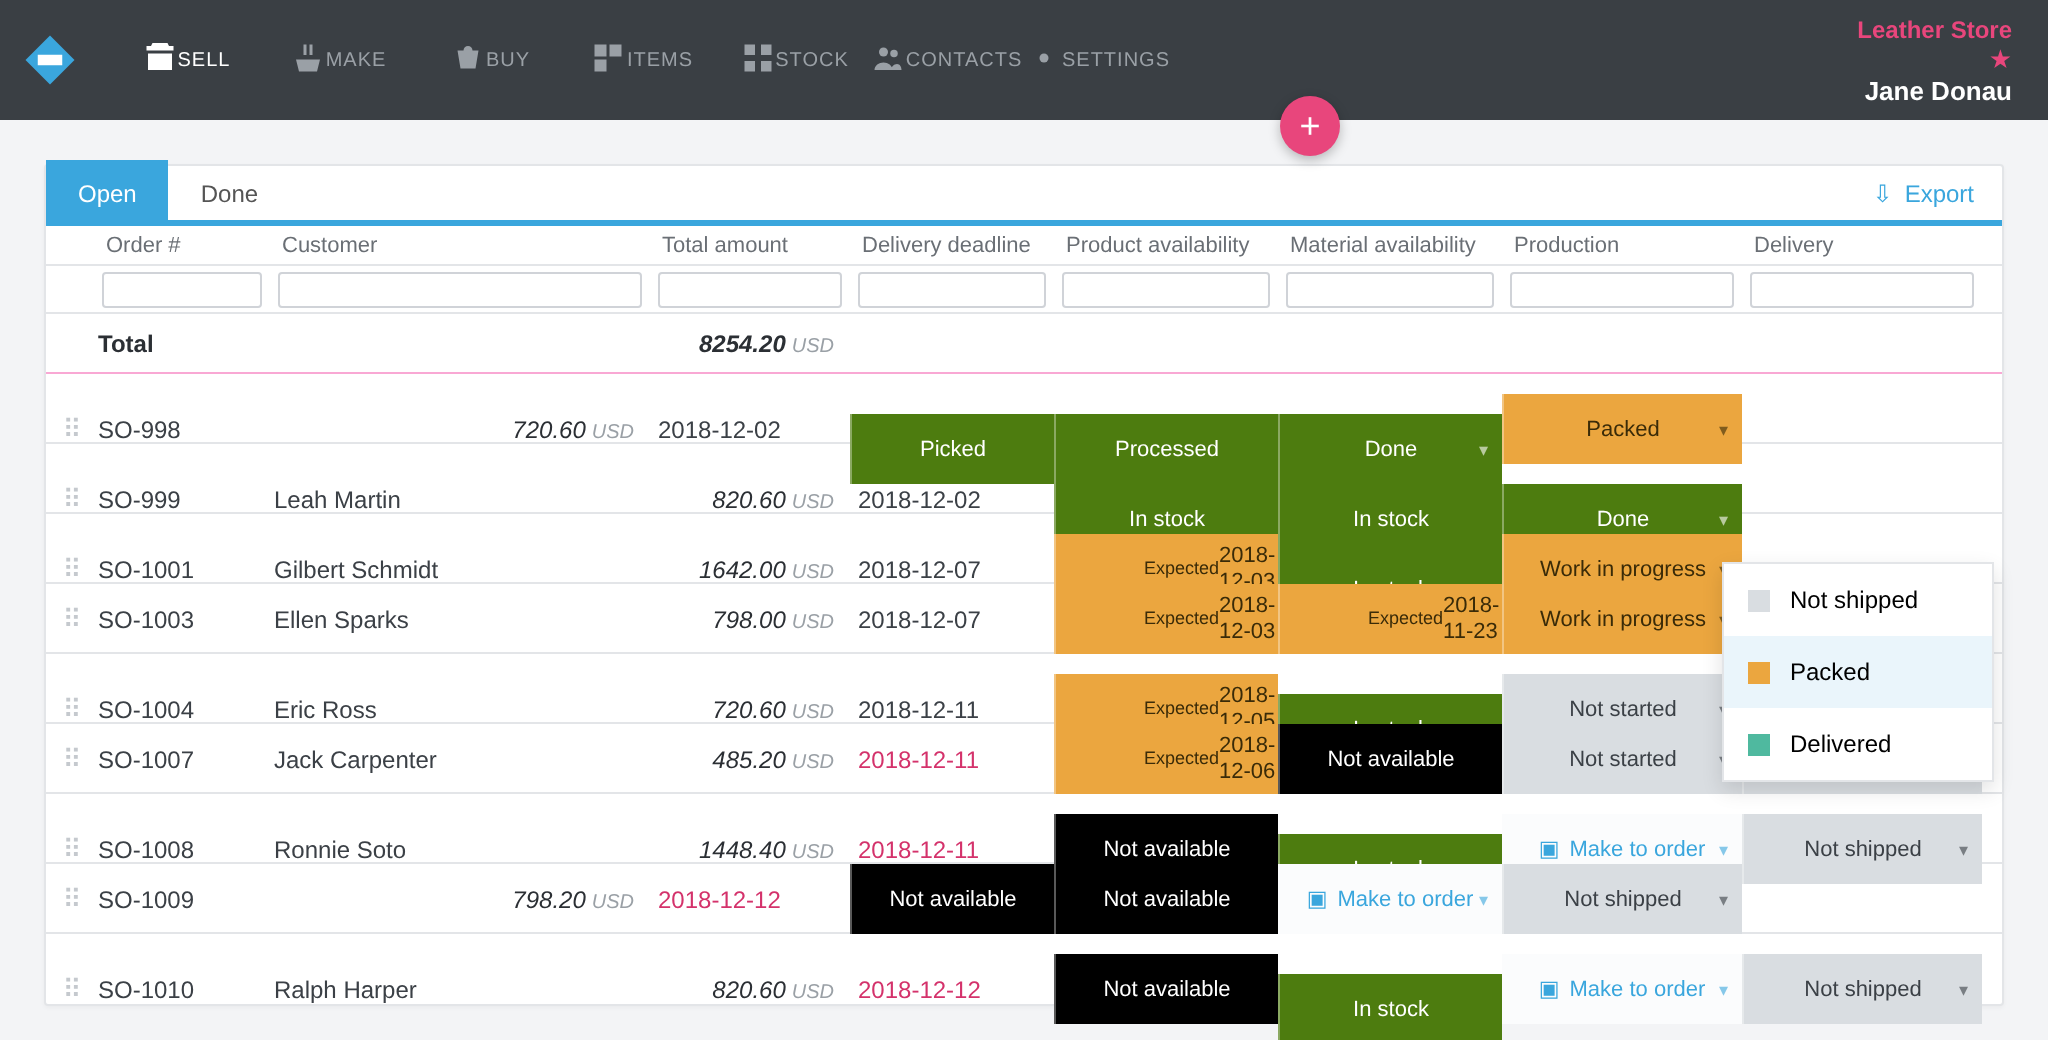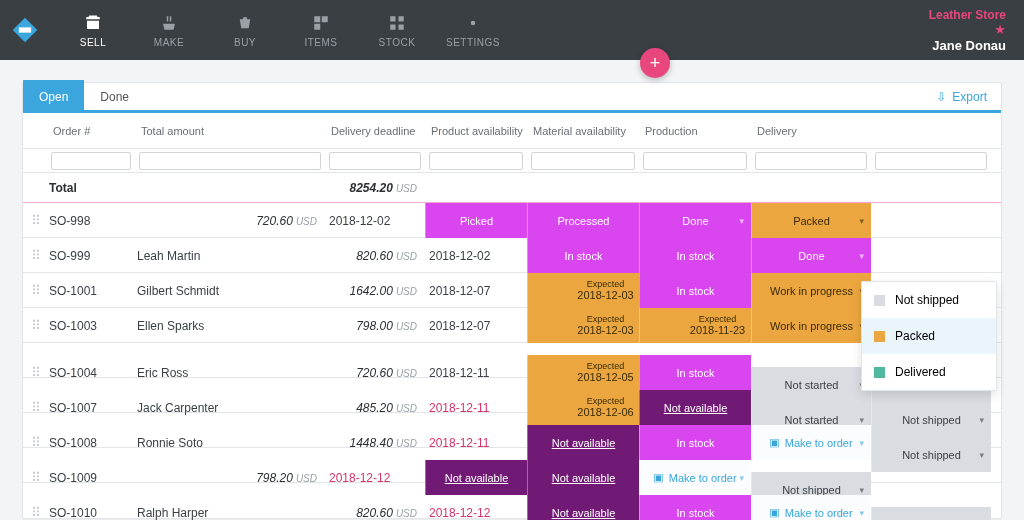--- a/index.html
+++ b/index.html
@@ -1,58 +1,58 @@
 <!DOCTYPE html>
 <html><head>
 <meta charset="utf-8">
 <style>
   *{box-sizing:border-box;margin:0;padding:0;font-family:-apple-system,BlinkMacSystemFont,"Segoe UI",Arial,sans-serif;}
   body{background:#f3f4f6;width:1024px;height:520px;overflow:hidden;}
   .topbar{background:#3a3f44;height:60px;display:flex;align-items:center;padding:0 10px;position:relative;}
   .logo{width:30px;height:30px;display:flex;align-items:center;justify-content:center;margin-right:15px;}
   .logo svg{width:28px;height:28px;}
   .nav{display:flex;}
-  .nav-item{display:flex;flex-direction:column;align-items:center;justify-content:center;width:76px;height:60px;color:#9aa0a6;cursor:pointer;font-size:10px;}
+  .nav-item{display:flex;flex-direction:row;align-items:center;justify-content:center;width:76px;height:60px;color:#9aa0a6;cursor:pointer;font-size:10px;}
   .nav-item.active{color:#fff;}
   .nav-item .icon{height:22px;display:flex;align-items:center;justify-content:center;margin-bottom:3px;}
   .nav-item .icon svg{width:18px;height:18px;fill:currentColor;}
   .nav-item span{letter-spacing:.5px;}
   .user-block{position:absolute;right:18px;top:8px;text-align:right;line-height:1.2;}
   .store-name{color:#e8467c;font-size:12px;font-weight:600;}
   .star{color:#e8467c;font-size:13px;}
   .user-name{color:#fff;font-size:13px;font-weight:600;}
   .fab{position:absolute;left:640px;top:48px;width:30px;height:30px;border-radius:50%;background:#e8467c;color:#fff;display:flex;align-items:center;justify-content:center;font-size:18px;font-weight:400;box-shadow:0 2px 6px rgba(0,0,0,.25);cursor:pointer;z-index:10;}
   .sheet{background:#fff;margin:22px 22px 0;border:1px solid #e3e5e8;border-radius:2px;box-shadow:0 1px 2px rgba(0,0,0,.04);position:relative;}
   .tabs-bar{display:flex;align-items:center;border-bottom:3px solid #3aa6dd;height:30px;}
   .tab{height:27px;padding:16px 16px;display:flex;align-items:center;font-size:12px;color:#555;cursor:pointer;border-top:1px solid transparent;}
   .tab.active{background:#3aa6dd;color:#fff;}
   .export{margin-left:auto;margin-right:14px;color:#3aa6dd;font-size:12px;display:flex;align-items:center;gap:6px;cursor:pointer;}
   .grid-head,.grid-filters,.row{display:grid;grid-template-columns:24px 88px 190px 100px 102px 112px 112px 120px 120px;align-items:center;}
-  .grid-head{height:36px;font-size:11px;color:#6a6f75;border-bottom:1px solid #e3e5e8;}
+  .grid-head{height:20px;font-size:11px;color:#6a6f75;border-bottom:1px solid #e3e5e8;}
   .grid-head>div{padding:0 6px;white-space:nowrap;overflow:hidden;}
   .grid-filters{height:24px;border-bottom:1px solid #e3e5e8;}
   .grid-filters input{width:calc(100% - 8px);height:18px;margin:0 4px;border:1px solid #d0d3d8;border-radius:2px;font-size:10px;padding:0 3px;}
   .total-row{display:grid;grid-template-columns:24px 88px 190px 100px 1fr;height:30px;align-items:center;border-bottom:1px solid #f9a8d4;font-size:12px;}
   .total-row .lbl{font-weight:700;color:#2b2f34;padding-left:2px;}
   .amt{text-align:right;padding-right:8px;font-size:12px;color:#2b2f34;font-style:italic;}
   .amt .cur{color:#9aa0a6;font-size:10px;margin-left:3px;}
   .row{height:35px;border-bottom:1px solid #e3e5e8;font-size:12px;color:#3b4046;}
   .row:last-child{border-bottom:none;}
   .drag{color:#c5c9ce;font-size:13px;text-align:center;line-height:1;letter-spacing:-2px;user-select:none;}
   .row .order{padding-left:2px;}
   .row .cust{padding-left:2px;}
   .row .date{font-size:12px;color:#3b4046;text-align:left;padding-left:4px;}
   .row .date.past{color:#d4326b;}
   .cell{height:35px;display:flex;align-items:center;justify-content:center;font-size:11px;color:#fff;position:relative;border-left:1px solid rgba(255,255,255,.35);}
-  .cell.mini{flex-direction:column;line-height:1.1;padding-left:44px;}
+  .cell.mini{flex-direction:row;line-height:1.1;padding-left:44px;}
   .cell.mini .sm{font-size:9px;}
-  .c-green{background:#d946ef;}
+  .c-green{background:#4d7c0f;margin-top:20px;}
   .c-orange{background:#eba63f;color:#3a2b08;}
-  .c-pink{background:#701a75;text-decoration:underline;}
-  .c-grey{background:#d9dde1;color:#3b4046;margin-top:24px;}
+  .c-pink{background:#000000;}
+  .c-grey{background:#d9dde1;color:#3b4046;}
   .c-white{background:#fbfcfd;color:#3aa6dd;border:0;}
   .c-white .ico{color:#3aa6dd;margin-right:5px;font-size:11px;}
   .car{position:absolute;right:7px;color:inherit;opacity:.6;font-size:9px;}
   .dropdown{position:absolute;right:4px;top:198px;width:136px;background:#fff;border:1px solid #e3e5e8;box-shadow:0 4px 10px rgba(0,0,0,.12);z-index:20;font-size:12px;}
   .dd-item{height:36px;display:flex;align-items:center;padding:0 12px;gap:10px;cursor:pointer;}
   .dd-item.sel{background:#eaf5fb;}
   .sw{width:11px;height:11px;display:inline-block;}
   .sw.g{background:#d9dde1;}
   .sw.o{background:#eba63f;}
   .sw.gr{background:#4fb99f;}
@@ -109,20 +109,30 @@
             <rect x="14" y="3" width="7" height="7"></rect>
             <rect x="3" y="14" width="7" height="7"></rect>
             <rect x="14" y="14" width="7" height="7"></rect>
           </svg>
         </div>
         <span>STOCK</span>
       </div>
       <div class="nav-item">
         <div class="icon">
           <svg viewBox="0 0 24 24">
+            <circle cx="9" cy="8" r="3"></circle>
+            <circle cx="16" cy="9" r="2.5"></circle>
+            <path d="M3 20c0-3 3-5 6-5s6 2 6 5M14 20c0-2 2-4 4-4s3 2 3 4"></path>
+          </svg>
+        </div>
+        <span>CONTACTS</span>
+      </div>
+      <div class="nav-item">
+        <div class="icon">
+          <svg viewBox="0 0 24 24">
             <circle cx="12" cy="12" r="3"></circle>
             <path d="M12 2v3M12 19v3M4 12H1M23 12h-3M5 5l2 2M17 17l2 2M19 5l-2 2M7 17l-2 2"></path>
           </svg>
         </div>
         <span>SETTINGS</span>
       </div>
     </div>
   <div class="user-block">
     <div class="store-name">Leather Store</div>
     <div class="star">★</div>
@@ -138,20 +148,21 @@
     <div class="tab">Done</div>
     <div class="export">
       <span>⇩</span>
       <span>Export</span>
     </div>
   </div>
 
   <div class="grid-head" id="col-head">
       <div></div>
       <div>Order #</div>
+      <div>Customer</div>
       <div>Total amount</div>
       <div>Delivery deadline</div>
       <div>Product availability</div>
       <div>Material availability</div>
       <div>Production</div>
       <div>Delivery</div>
     </div>
 
   <div class="grid-filters">
     <div></div>

